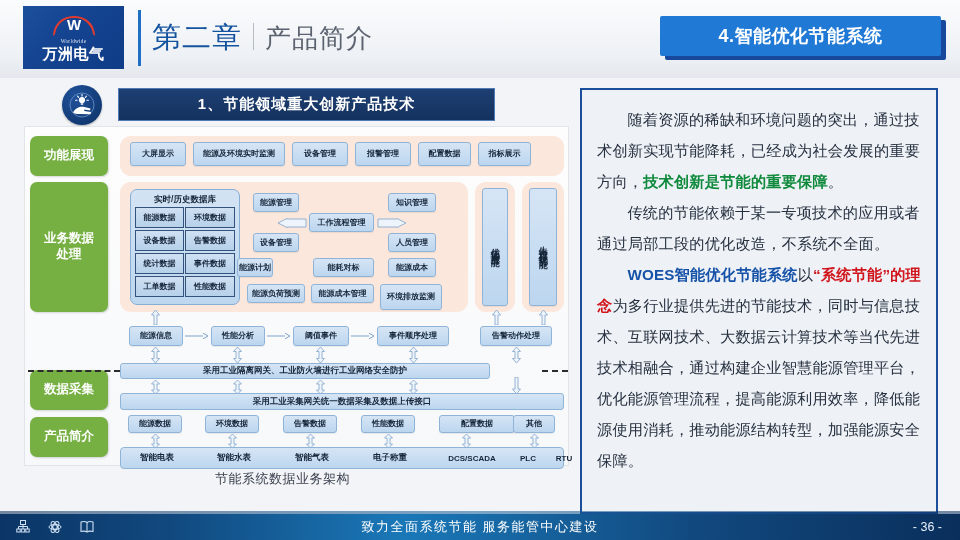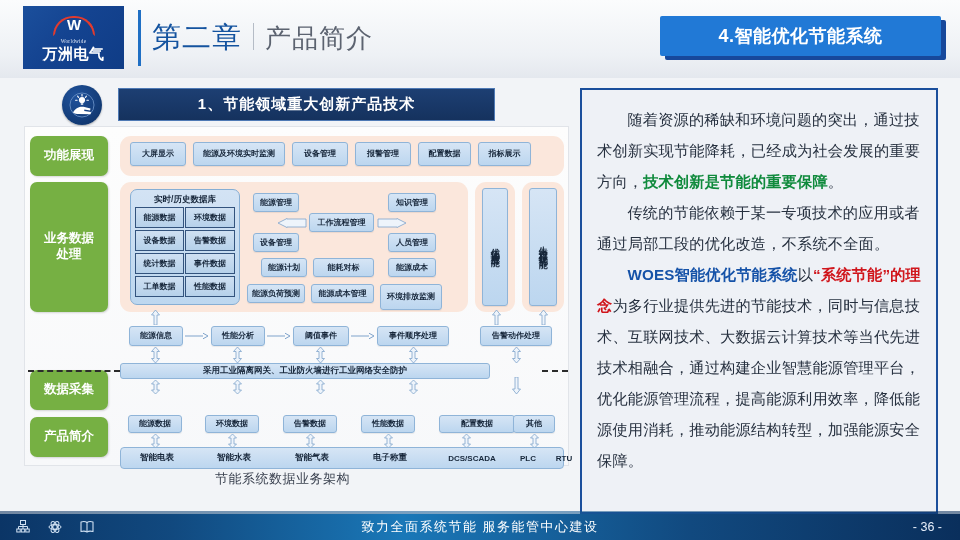--- a/index.html
+++ b/index.html
@@ -389,21 +389,21 @@
       </div>
     <div class="bbox" style="left:363px; top:66px; width:48px; height:19px;">
         <span>知识管理</span>
       </div>
     <div class="bbox" style="left:228px; top:106px; width:46px; height:19px;">
         <span>设备管理</span>
       </div>
     <div class="bbox" style="left:363px; top:106px; width:48px; height:19px;">
         <span>人员管理</span>
       </div>
-    <div class="bbox" style="left:236px; top:131px; width:46px; height:19px;">
+    <div class="bbox" style="left:212px; top:131px; width:36px; height:19px;">
         <span>能源计划</span>
       </div>
     <div class="bbox" style="left:288px; top:131px; width:61px; height:19px;">
         <span>能耗对标</span>
       </div>
     <div class="bbox" style="left:363px; top:131px; width:48px; height:19px;">
         <span>能源成本</span>
       </div>
     <div class="bbox" style="left:222px; top:157px; width:58px; height:19px;">
         <span>能源负荷预测</span>
@@ -500,20 +500,23 @@
     <svg class="varrow" style="left:291px; top:253px;" width="9" height="14" viewBox="0 0 9 14">
       <path d="M4.5 0 L8.5 4 L6 4 L6 10 L8.5 10 L4.5 14 L.5 10 L3 10 L3 4 L.5 4 Z" fill="#eef4fb" stroke="#7fa3cb" stroke-width=".8"></path>
     </svg>
     <svg class="varrow" style="left:384px; top:253px;" width="9" height="14" viewBox="0 0 9 14">
       <path d="M4.5 0 L8.5 4 L6 4 L6 10 L8.5 10 L4.5 14 L.5 10 L3 10 L3 4 L.5 4 Z" fill="#eef4fb" stroke="#7fa3cb" stroke-width=".8"></path>
     </svg>
     <svg class="varrow" style="left:487px; top:250px;" width="9" height="17" viewBox="0 0 9 17">
       <path d="M4.5 17 L.5 12 L3 12 L3 0 L6 0 L6 12 L8.5 12 Z" fill="#eef4fb" stroke="#7fa3cb" stroke-width=".8"></path>
     </svg>
 
+    <div class="wide-bar" style="left:95px; top:266px; width:444px; height:17px;">
+      <span>采用工业采集网关统一数据采集及数据上传接口</span>
+    </div>
 
     <div class="bbox" style="left:103px; top:288px; width:54px; height:18px;">
         <span>能源数据</span>
       </div>
     <div class="bbox" style="left:180px; top:288px; width:54px; height:18px;">
         <span>环境数据</span>
       </div>
     <div class="bbox" style="left:258px; top:288px; width:54px; height:18px;">
         <span>告警数据</span>
       </div>

